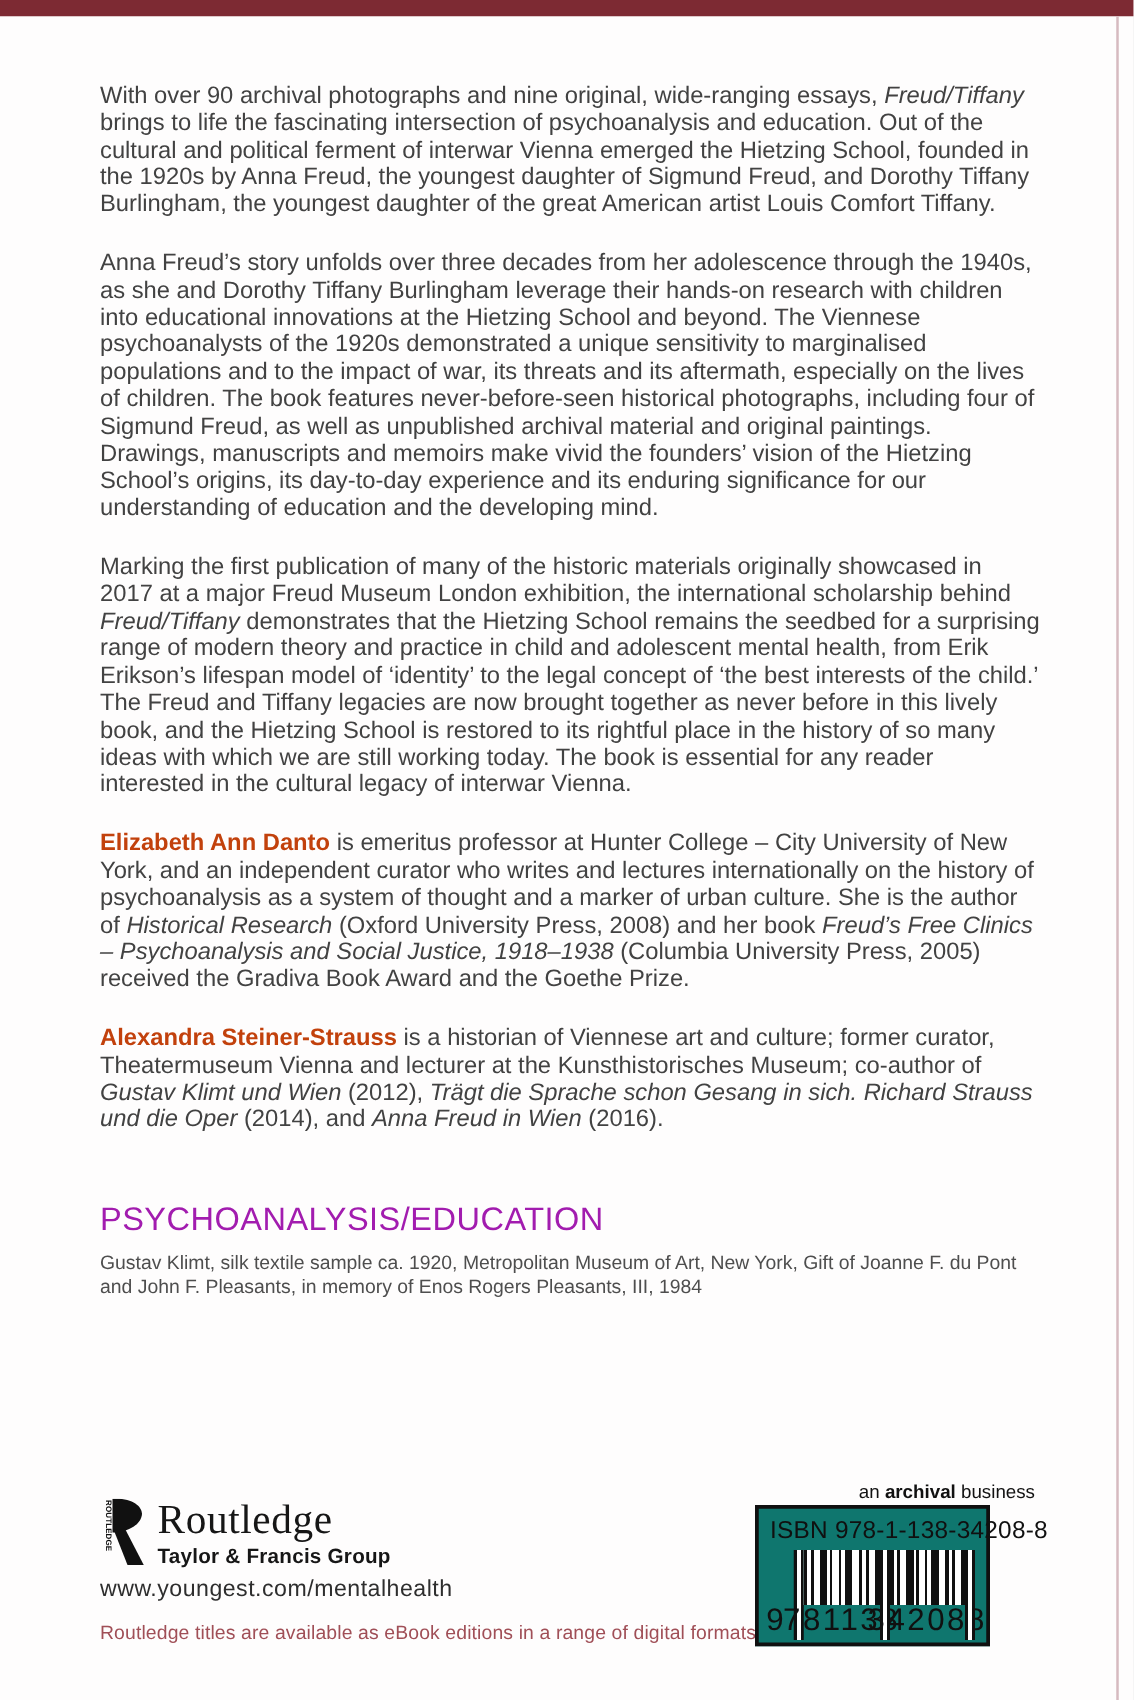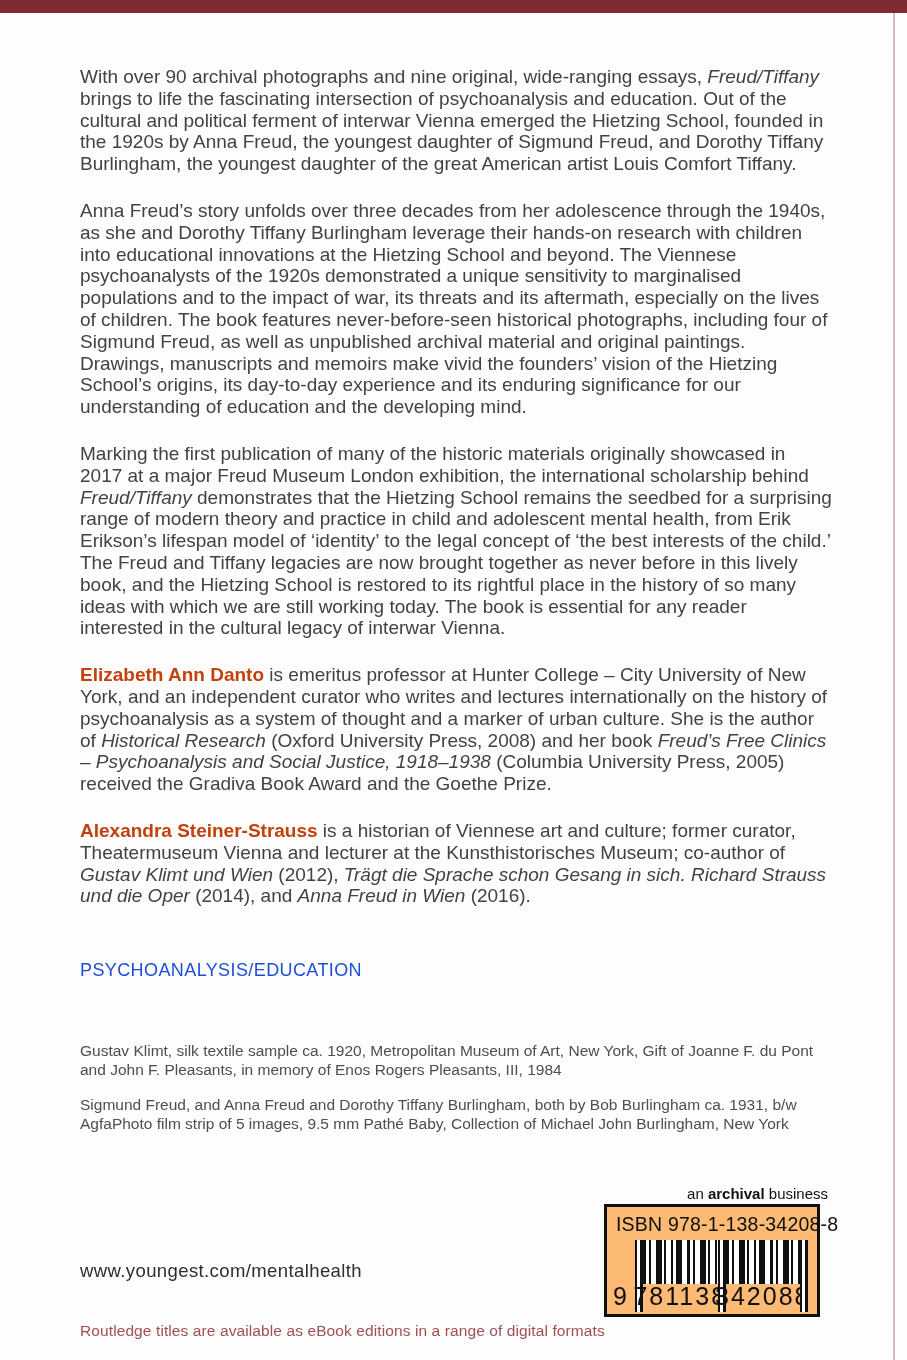--- a/index.html
+++ b/index.html
@@ -9,37 +9,37 @@
     font-family:"Liberation Sans",sans-serif;color:#424242;
   }
   .topbar{position:absolute;top:0;left:0;width:100%;height:13px;}
   .edge-line{position:absolute;top:13px;right:12px;width:2px;height:1347px;background:#d6bac0;}
 
   .blurb{position:absolute;left:80px;top:66px;width:752px;font-size:19px;line-height:21.8px;}
   .para{margin:0 0 25px 0;}
   .it{font-style:italic;}
   .bd{font-weight:bold;color:#c2410c;}
 
-  .category{position:absolute;left:80px;top:960px;font-size:18px;letter-spacing:0.4px;color:#1d4ed8;}
+  .category{position:absolute;left:80px;top:960px;font-size:26px;letter-spacing:0.4px;color:#a21caf;}
 
-  .credits{position:absolute;left:80px;top:1002px;width:762px;font-size:15.5px;line-height:18.6px;color:#4e4e4e;margin-top:40px;}
+  .credits{position:absolute;left:80px;top:1002px;width:762px;font-size:15.5px;line-height:18.6px;color:#4e4e4e;}
   .credit + .credit{margin-top:17px;}
 
   .logo-row{position:absolute;left:78px;top:1199px;display:flex;align-items:flex-start;}
   .logo-mark{width:39px;height:54px;flex:0 0 auto;}
   .logo-text{margin-left:9px;}
   .logo-name{font-family:"Liberation Serif",serif;font-size:33px;line-height:35px;color:#161616;letter-spacing:0.5px;}
   .logo-group{font-size:16.5px;font-weight:bold;color:#161616;margin-top:2px;letter-spacing:0.2px;}
   .site-url{position:absolute;left:80px;top:1260px;font-size:18.5px;color:#2e2e2e;letter-spacing:0.4px;}
   .ebook-note{position:absolute;left:80px;top:1298px;font-size:15.5px;letter-spacing:0.1px;}
 
   .informa{position:absolute;left:604px;top:1185px;width:224px;text-align:right;font-size:15px;color:#111;}
   .isbn-box{
-    position:absolute;left:604px;top:1204px;width:216px;height:113px;
-    background:#fdba74;border:3px solid #101010;box-sizing:border-box;
+    position:absolute;left:604px;top:1204px;width:188px;height:113px;
+    background:#0f766e;border:3px solid #101010;box-sizing:border-box;
   }
   .isbn-label{font-size:19.5px;color:#101010;padding:6px 6px 4px 9px;white-space:nowrap;letter-spacing:0.2px;}
   .bc-row{display:flex;align-items:stretch;height:72px;padding:0 9px 5px 6px;}
   .bc-first{width:22px;display:flex;align-items:flex-end;justify-content:flex-start;font-size:25px;color:#101010;padding-bottom:1px;}
   .bc-guard{width:8px;background:linear-gradient(90deg,#101010 0 2.5px,#fff 2.5px 5.5px,#101010 5.5px 8px);}
   .bc-group{flex:1;display:flex;flex-direction:column;min-width:0;}
   .bc-bars{
     flex:1;
     background-image:repeating-linear-gradient(90deg,
       #101010 0 3px,#fff 3px 6px,#101010 6px 8px,#fff 8px 13px,
@@ -61,27 +61,37 @@
     <p class="para"><span>Anna Freud’s story unfolds over three decades from her adolescence through the 1940s, as she and Dorothy Tiffany Burlingham leverage their hands-on research with children into educational innovations at the Hietzing School and beyond. The Viennese psychoanalysts of the 1920s demonstrated a unique sensitivity to marginalised populations and to the impact of war, its threats and its aftermath, especially on the lives of children. The book features never-before-seen historical photographs, including four of Sigmund Freud, as well as unpublished archival material and original paintings. Drawings, manuscripts and memoirs make vivid the founders’ vision of the Hietzing School’s origins, its day-to-day experience and its enduring significance for our understanding of education and the developing mind.</span></p>
     <p class="para"><span>Marking the first publication of many of the historic materials originally showcased in 2017 at a major Freud Museum London exhibition, the international scholarship behind </span><span class="it">Freud/Tiffany</span><span> demonstrates that the Hietzing School remains the seedbed for a surprising range of modern theory and practice in child and adolescent mental health, from Erik Erikson’s lifespan model of ‘identity’ to the legal concept of ‘the best interests of the child.’ The Freud and Tiffany legacies are now brought together as never before in this lively book, and the Hietzing School is restored to its rightful place in the history of so many ideas with which we are still working today. The book is essential for any reader interested in the cultural legacy of interwar Vienna.</span></p>
     <p class="para"><span class="bd">Elizabeth Ann Danto</span><span> is emeritus professor at Hunter College – City University of New York, and an independent curator who writes and lectures internationally on the history of psychoanalysis as a system of thought and a marker of urban culture. She is the author of </span><span class="it">Historical Research</span><span> (Oxford University Press, 2008) and her book </span><span class="it">Freud’s Free Clinics – Psychoanalysis and Social Justice, 1918–1938</span><span> (Columbia University Press, 2005) received the Gradiva Book Award and the Goethe Prize.</span></p>
     <p class="para"><span class="bd">Alexandra Steiner-Strauss</span><span> is a historian of Viennese art and culture; former curator, Theatermuseum Vienna and lecturer at the Kunsthistorisches Museum; co-author of </span><span class="it">Gustav Klimt und Wien</span><span> (2012), </span><span class="it">Trägt die Sprache schon Gesang in sich. Richard Strauss und die Oper</span><span> (2014), and </span><span class="it">Anna Freud in Wien</span><span> (2016).</span></p>
   </div>
 
   <div class="category">PSYCHOANALYSIS/EDUCATION</div>
 
   <div class="credits">
     <div class="credit">Gustav Klimt, silk textile sample ca. 1920, Metropolitan Museum of Art, New York, Gift of Joanne F. du Pont and John F. Pleasants, in memory of Enos Rogers Pleasants, III, 1984</div>
-    <div class="credit">Sigmund Freud, and Anna Freud and Dorothy Tiffany Burlingham, both by Bob Burlingham ca. 1931, b/w AgfaPhoto film strip of 5 images, 9.5 mm Pathé Baby, Collection of Michael John Burlingham, New York</div>
   </div>
 
+  <div class="logo-row">
+    <svg class="logo-mark" viewBox="0 0 39 54" xmlns="http://www.w3.org/2000/svg">
+      <text x="6.5" y="1" transform="rotate(90 6.5 1)" font-family="Liberation Sans, sans-serif" font-size="6.4" font-weight="bold" fill="#111" letter-spacing="0.1">ROUTLEDGE</text>
+      <path d="M12 0 C 30 -1 38 8 35 15 C 33 21 26 25 17 27 L 12 27 Z" fill="#111"></path>
+      <path d="M13 25 L 22 24 L 37 53 L 24 53 Z" fill="#111"></path>
+    </svg>
+    <div class="logo-text">
+      <div class="logo-name">Routledge</div>
+      <div class="logo-group">Taylor &amp; Francis Group</div>
+    </div>
+  </div>
 
   <div class="site-url">www.youngest.com/mentalhealth</div>
 
-  <div class="ebook-note" style="color: rgb(160, 79, 87); margin-top: 24px;">Routledge titles are available as eBook editions in a range of digital formats</div>
+  <div class="ebook-note" style="color: rgb(160, 79, 87);">Routledge titles are available as eBook editions in a range of digital formats</div>
 
   <div class="informa"><span>an </span><b>archival</b><span> business</span></div>
 
   <div class="isbn-box">
     <div class="isbn-label">ISBN 978-1-138-34208-8</div>
     <div class="bc-row">
       <div class="bc-first">9</div>
       <div class="bc-guard"></div>
       <div class="bc-group">
         <div class="bc-bars"></div>

